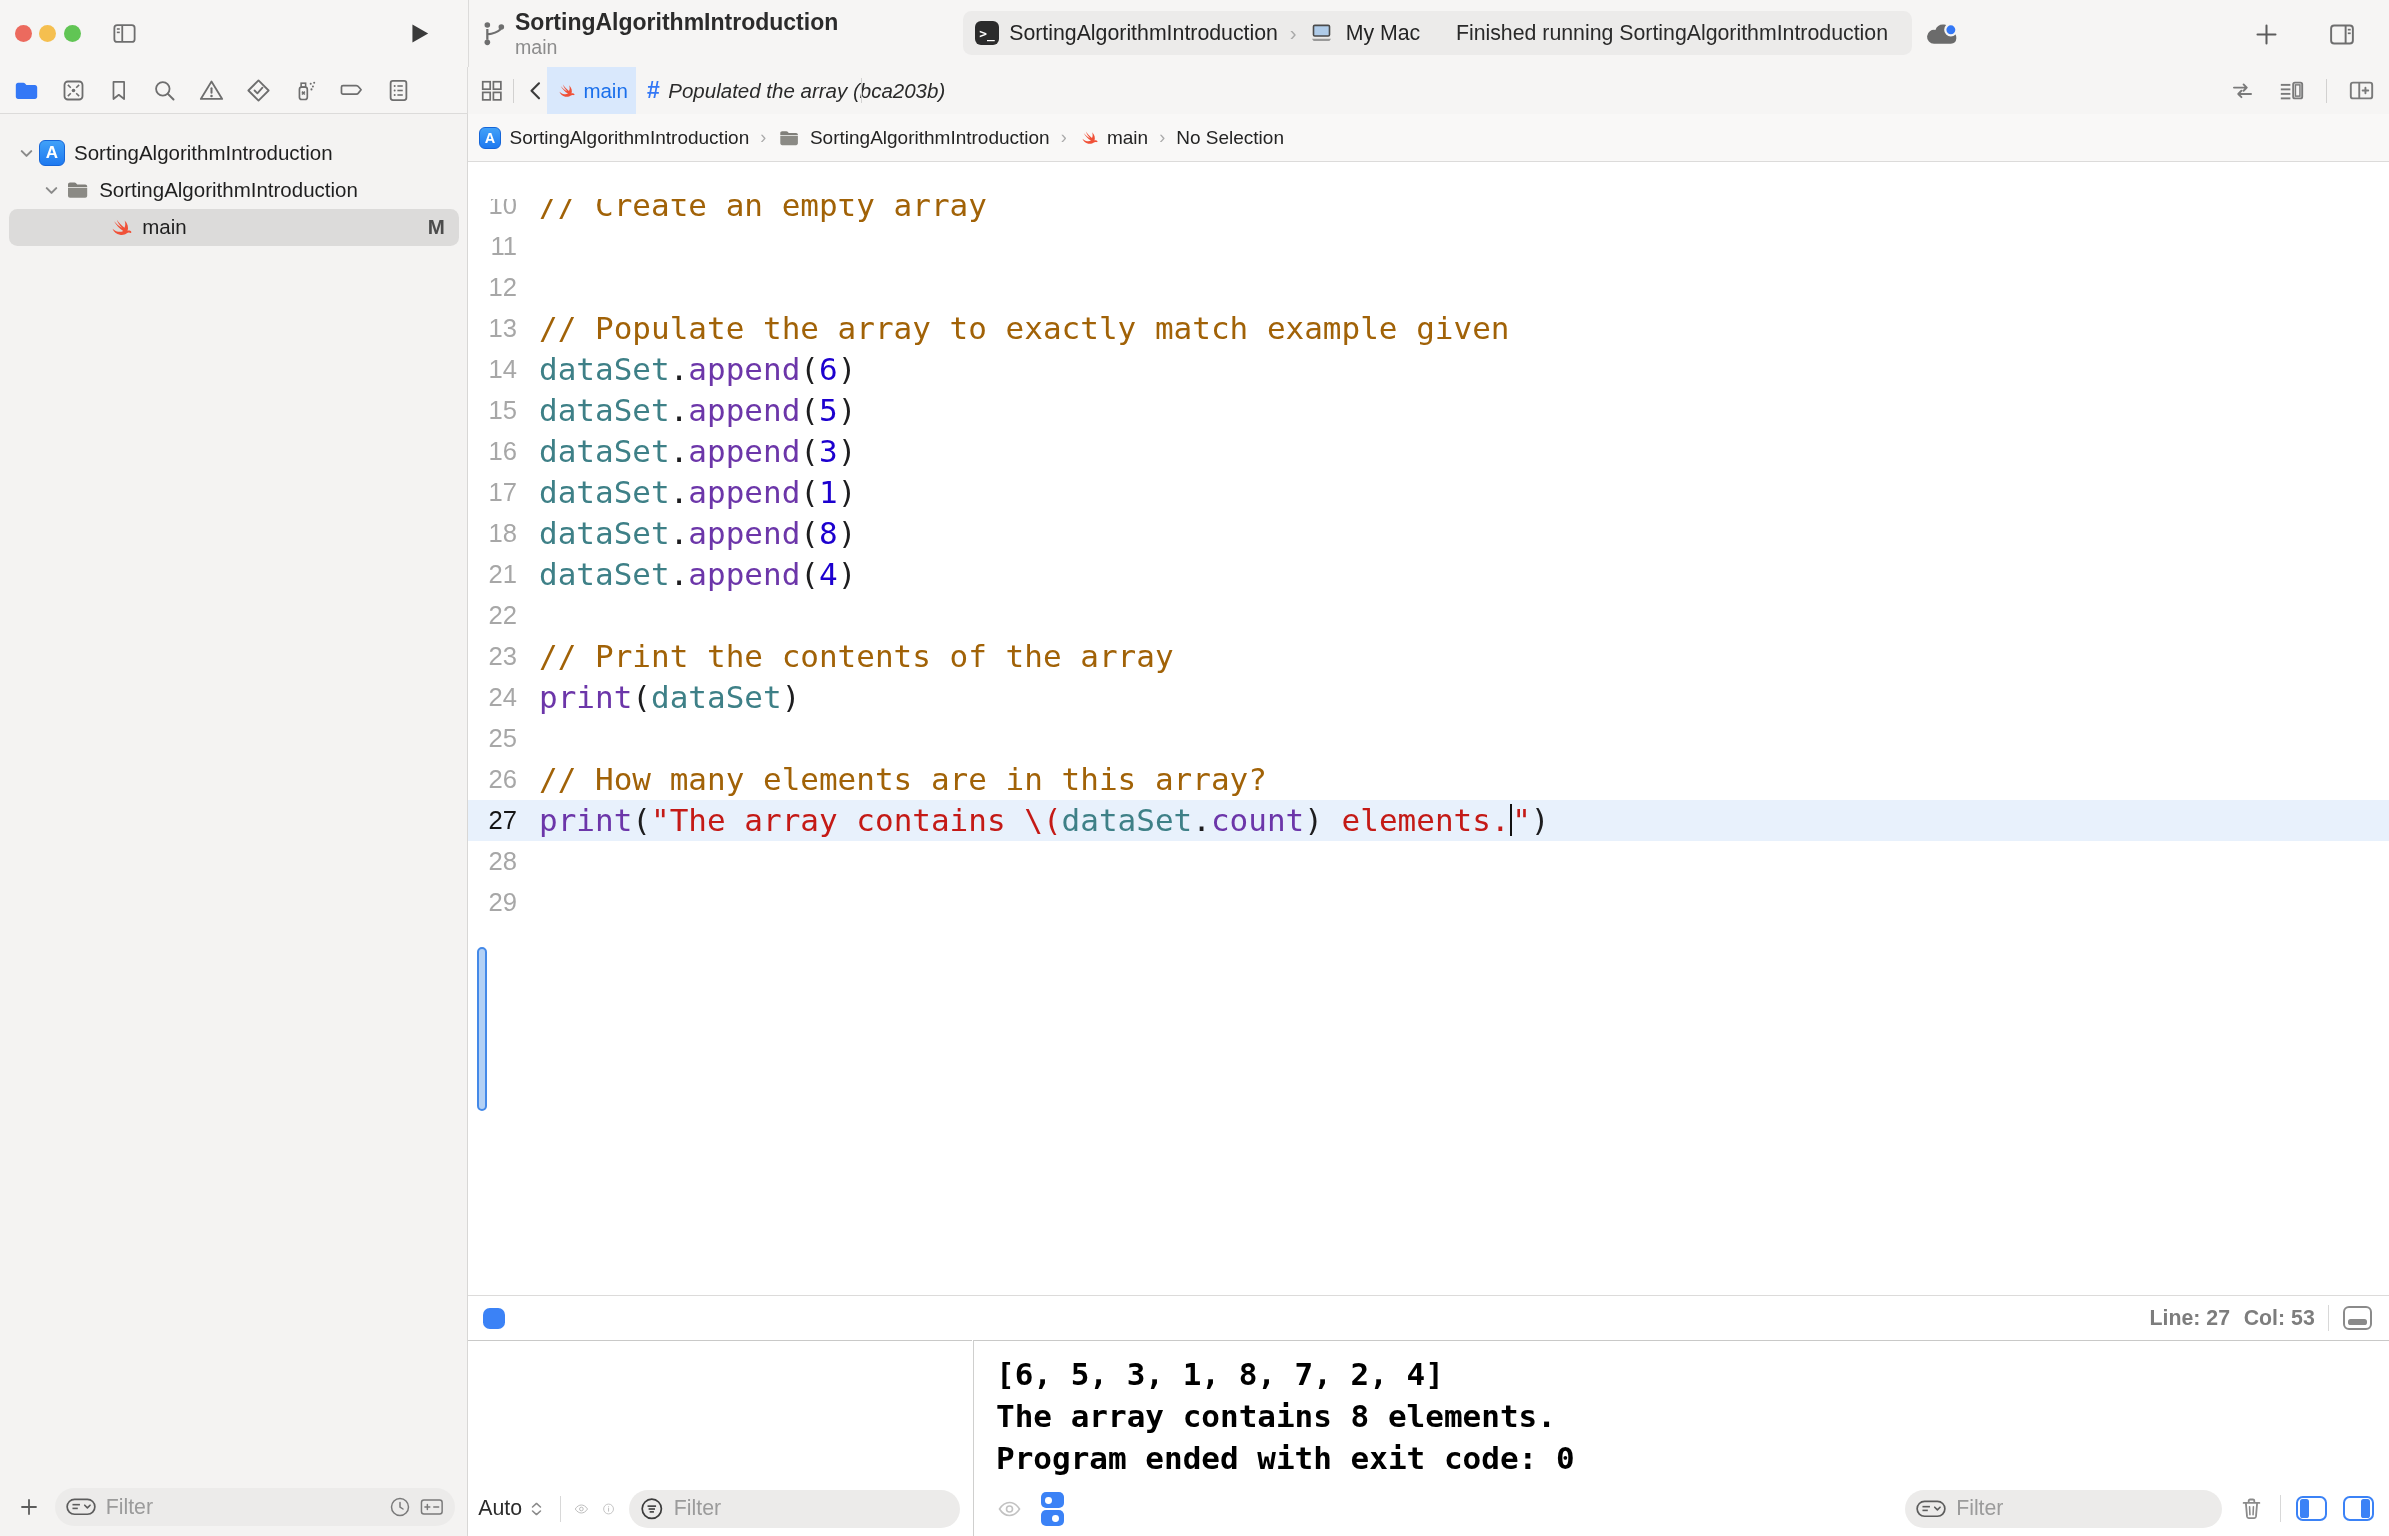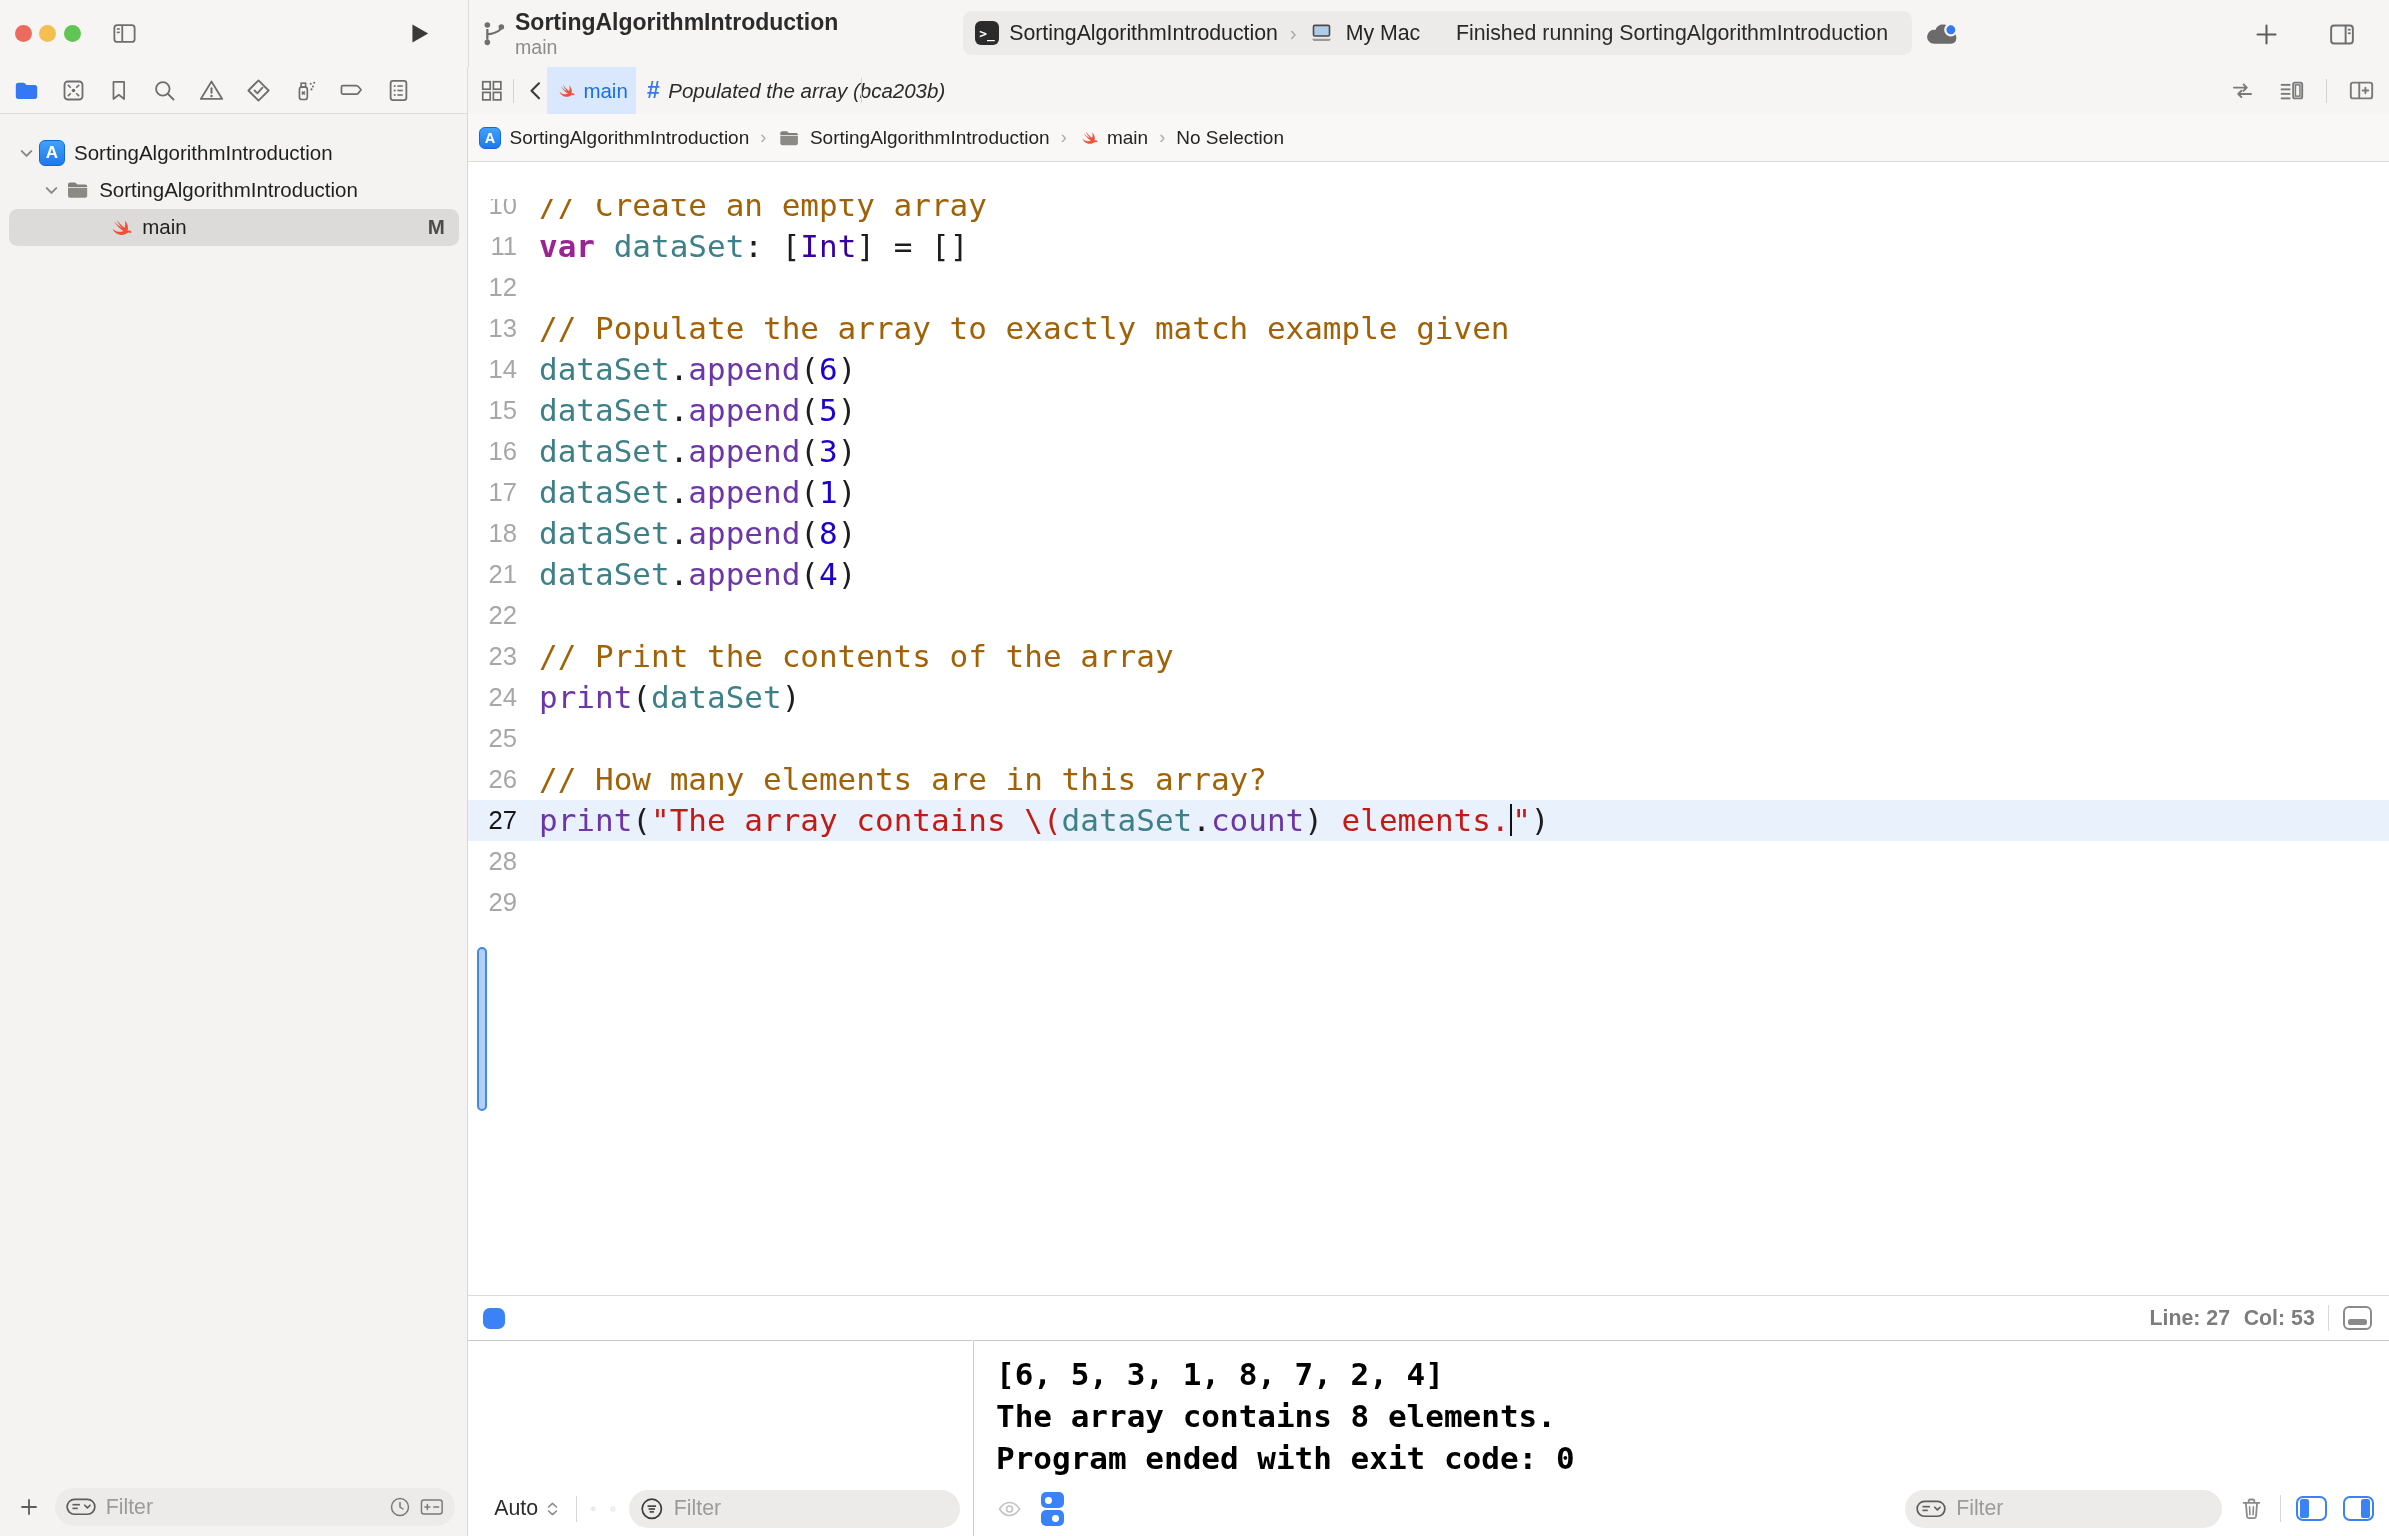--- a/index.html
+++ b/index.html
@@ -85,21 +85,21 @@
   .ed-blob{position:absolute;left:14.5px;top:12px;width:22px;height:20.5px;border-radius:6.8px;background:#3B82F6;}
   .ed-right{position:absolute;right:17px;top:0;height:44px;display:flex;align-items:center;gap:13.7px;}
   .linecol{font-size:21.3px;color:#7D7D7D;font-weight:bold;}
   .edr-div{width:0.9px;height:25.6px;background:#D8D8D8;}
 
   
   .vars-pane{position:absolute;left:468px;top:1340px;width:504px;bottom:0;background:#fff;border-top:0.9px solid #C9C9C8;box-sizing:border-box;}
   .console-pane{position:absolute;left:973px;top:1340px;right:0;bottom:0;background:#fff;border-top:0.9px solid #C9C9C8;border-left:0.9px solid #CFCFCE;box-sizing:border-box;}
   .console-out{padding:12px 0 0 22px;font-family:"DejaVu Sans Mono","Liberation Mono",monospace;font-size:31px;font-weight:bold;color:#000;}
   .console-line{line-height:42px;white-space:pre;}
-  .vars-bar{position:absolute;left:10.2px;right:12px;bottom:6.8px;height:41px;display:flex;align-items:center;gap:13.7px;margin-left:16px;}
+  .vars-bar{position:absolute;left:10.2px;right:12px;bottom:6.8px;height:41px;display:flex;align-items:center;gap:13.7px;}
   .auto-sel{display:flex;align-items:center;gap:5.1px;font-size:21.3px;color:#2b2b2b;}
   .vbar-div{width:0.9px;height:25.6px;background:#D8D8D8;}
   .con-bar-left{position:absolute;left:20.5px;bottom:10.2px;display:flex;align-items:center;gap:17px;}
   .con-bar-right{position:absolute;right:15.4px;bottom:8.5px;display:flex;align-items:center;gap:15.4px;}
   .con-bar-right .pill{width:317px;flex:none;}
   .sq-stack{display:flex;flex-direction:column;gap:2.6px;}
   .sq-stack .sq{width:23px;height:15.4px;border-radius:5.1px;background:#3B82F6;position:relative;}
   .sq-stack .sq .dot{position:absolute;width:6.8px;height:6.8px;border-radius:50%;background:#fff;top:4.3px;}
   .sq-stack .sq.a .dot{left:4.3px;} .sq-stack .sq.b .dot{right:4.3px;}
   .panel-ico{width:31px;height:25.6px;border:2.6px solid #3B82F6;border-radius:6.8px;position:relative;box-sizing:border-box;background:#fff;}
@@ -405,21 +405,20 @@
   </div>
 
   <div class="editor">
     <div class="code-scroll">
         <div class="code-row">
           <span class="gutter">10</span>
           <span class="code-text"><span class="tk-com">// Create an empty array</span></span>
         </div>
         <div class="code-row">
           <span class="gutter">11</span>
-          <span class="code-text"><span class="tk-kw">var</span><span class="tk-pl"> </span><span class="tk-var">dataSet</span><span class="tk-pl">: [</span><span class="tk-type">Int</span><span class="tk-pl">] = []</span></span>
         </div>
         <div class="code-row">
           <span class="gutter">12</span>
           <span class="code-text"></span>
         </div>
         <div class="code-row">
           <span class="gutter">13</span>
           <span class="code-text"><span class="tk-com">// Populate the array to exactly match example given</span></span>
         </div>
         <div class="code-row">

